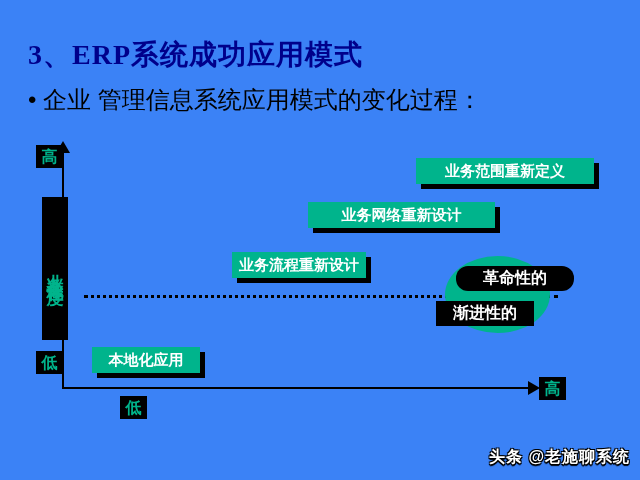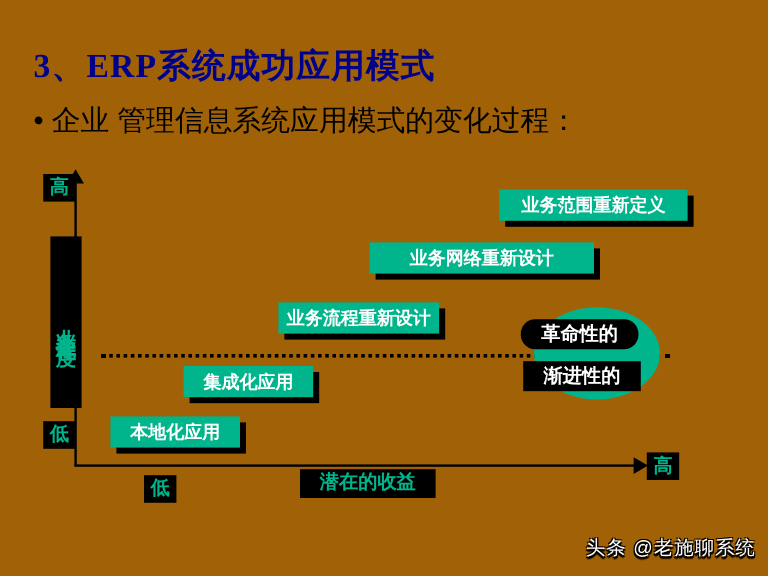--- a/index.html
+++ b/index.html
@@ -1,21 +1,21 @@
 <!DOCTYPE html>
 <html style="--teal: #00b48c; --navy: #00008b; --black: #000000; --white: #ffffff;"><head>
 <meta charset="utf-8">
 <style>
   html,body{margin:0;padding:0;}
   body{
     width:640px;height:480px;position:relative;overflow:hidden;
     background:#ffffff;
     font-family:"Liberation Sans", sans-serif;
   }
-  .slide{position:absolute;inset:0;background:#a16207;}
+  .slide{position:absolute;inset:0;background:#3b82f6;}
 
   .title{
     position:absolute;left:28px;top:36px;margin:0;
     font-family:"Liberation Serif", serif;
     font-weight:bold;font-size:28px;color:var(--navy,#00008b);
     letter-spacing:1px;white-space:nowrap;
   }
   .bullet{
     position:absolute;left:28px;top:84px;
     font-size:24px;color:#000;white-space:nowrap;
@@ -64,38 +64,38 @@
   .step{
     position:absolute;background:var(--teal,#00b48c);color:#fff;
     font-weight:bold;font-size:15px;
     display:flex;align-items:center;justify-content:center;
     box-shadow:5px 5px 0 #000;white-space:nowrap;z-index:3;
   }
   .s1{left:92px; top:347px;width:108px;height:26px;}
   .s2{left:153px;top:305px;width:108px;height:26px;}
   .s3{left:232px;top:252px;width:134px;height:26px;}
   .s4{left:308px;top:202px;width:187px;height:26px;}
-  .s5{left:416px;top:158px;width:157px;height:26px;}
+  .s5{left:416px;top:158px;width:178px;height:26px;}
 
   
   .region-ellipse{
     position:absolute;left:445px;top:256px;width:105px;height:77px;
     background:var(--teal,#00b48c);border-radius:50%;z-index:1;
   }
   .region{
     position:absolute;background:#000;color:#fff;font-weight:bold;
     font-size:16px;display:flex;align-items:center;justify-content:center;
     white-space:nowrap;z-index:2;
   }
-  .r1{left:434px;top:266px;width:98px;height:25px;border-radius:12px;}
+  .r1{left:456px;top:266px;width:118px;height:25px;border-radius:12px;}
   .r2{left:436px;top:301px;width:98px;height:25px;font-family:Liberation Serif, serif;}
 
   .watermark{
     position:absolute;right:10px;bottom:12px;
-    font-size:16px;font-weight:normal;letter-spacing:1px;
+    font-size:16px;font-weight:bold;letter-spacing:1px;
     color:#fff;
     text-shadow:-1px -1px 0 #000,1px -1px 0 #000,-1px 1px 0 #000,
                  1px 1px 0 #000,0 2px 1px #000;
     white-space:nowrap;
   }
 </style>
 </head>
 <body>
 
 <div class="slide">
@@ -109,31 +109,29 @@
     <div class="axis axis-v"></div>
     <div class="arrow-up"></div>
     <div class="axis axis-h"></div>
     <div class="arrow-right"></div>
 
     <div class="blk y-high">高</div>
     <div class="blk y-title">业务变化程度</div>
     <div class="blk y-low">低</div>
 
     <div class="blk x-low">低</div>
-    <div class="blk x-title">潜在的收益</div>
     <div class="blk x-high">高</div>
 
     <div class="dotted"></div>
 
     <div class="region-ellipse"></div>
     <div class="region r1">革命性的</div>
     <div class="region r2">渐进性的</div>
 
     <div class="step s1">本地化应用</div>
-    <div class="step s2">集成化应用</div>
     <div class="step s3">业务流程重新设计</div>
     <div class="step s4">业务网络重新设计</div>
     <div class="step s5">业务范围重新定义</div>
 
   </div>
 
   <div class="watermark">头条 @老施聊系统</div>
 
 </div>
 

